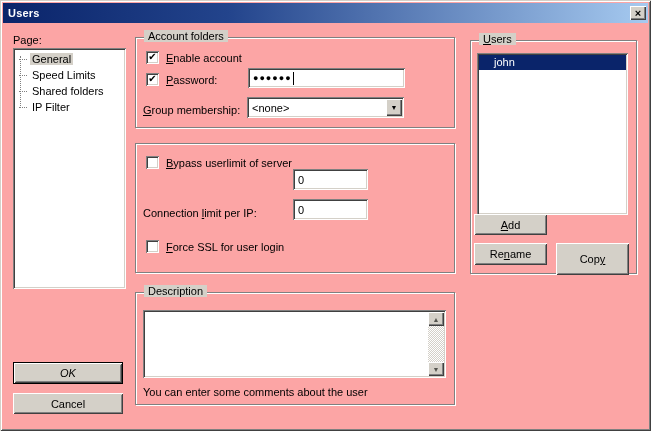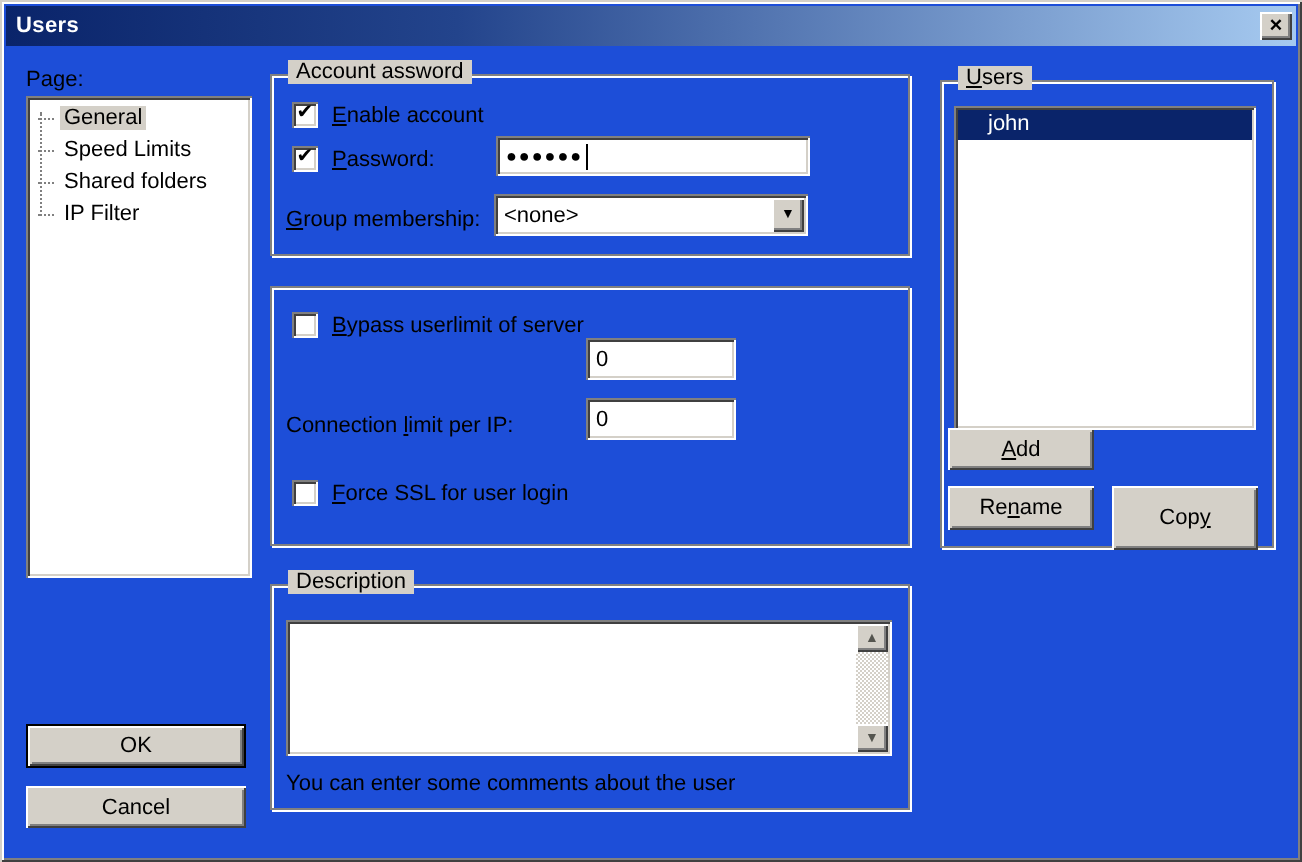--- a/index.html
+++ b/index.html
@@ -1,36 +1,36 @@
 <!DOCTYPE html>
 <html><head>
 <meta charset="utf-8">
 <style>
   html,body{margin:0;padding:0;background:#808080;}
   *{box-sizing:border-box;font-family:"Liberation Sans","DejaVu Sans",sans-serif;}
   #dialog{
-    position:relative;width:651px;height:431px;background:#1d4ed8;overflow:hidden;
+    position:relative;width:651px;height:431px;background:#fca5a5;overflow:hidden;
     box-shadow: inset 1px 1px 0 #d4d0c8, inset -1px -1px 0 #404040,
                 inset 2px 2px 0 #ffffff, inset -2px -2px 0 #808080;
     font-size:11px;color:#000;
   }
   
   #titlebar{position:absolute;left:3px;top:3px;right:3px;height:20px;
     background:linear-gradient(to right,#0A246A,#23448C 35%,#A6CAF0);
     display:flex;align-items:center;}
   #title-text{color:#fff;font-weight:bold;font-size:11px;padding-left:5px;letter-spacing:.2px;}
   #close-btn{position:absolute;top:3px;right:2px;width:16px;height:14px;background:#D4D0C8;
     box-shadow: inset 1px 1px 0 #fff, inset -1px -1px 0 #404040, inset -2px -2px 0 #808080;
     display:flex;align-items:center;justify-content:center;font-weight:bold;font-size:11px;line-height:10px;cursor:default;}
   
   .button{position:absolute;background:#D4D0C8;
     box-shadow: inset 1px 1px 0 #fff, inset -1px -1px 0 #404040, inset 2px 2px 0 #d4d0c8, inset -2px -2px 0 #808080;
     display:flex;align-items:center;justify-content:center;font-size:11px;cursor:default;}
   .btn-default-wrap{position:absolute;border:1px solid #000;}
-  .btn-default-wrap .button{position:relative;width:100%;height:100%;}
+  .btn-default-wrap .button{position:relative;width:100%;height:100%;font-style:italic;}
   .sunken{background:#fff;
     box-shadow: inset 1px 1px 0 #808080, inset -1px -1px 0 #fff, inset 2px 2px 0 #404040, inset -2px -2px 0 #d4d0c8;}
   .edit{position:absolute;display:flex;align-items:center;padding-left:5px;font-size:11px;}
   .checkbox{position:absolute;width:13px;height:13px;background:#fff;
     box-shadow: inset 1px 1px 0 #808080, inset -1px -1px 0 #fff, inset 2px 2px 0 #404040, inset -2px -2px 0 #d4d0c8;
     font-size:10px;line-height:12px;text-align:center;font-weight:bold;color:#000;}
   .lbl{position:absolute;white-space:nowrap;}
   .group{position:absolute;border:1px solid #808080;box-shadow: inset 1px 1px 0 #fff, 1px 1px 0 #fff;}
   .group-title{position:absolute;top:-8px;left:8px;background:#D4D0C8;padding:0 4px;white-space:nowrap;}
   
@@ -91,21 +91,21 @@
       <span class="twig"></span>
       <span class="tree-label">Shared folders</span>
     </div>
     <div class="tree-row">
       <span class="twig"></span>
       <span class="tree-label">IP Filter</span>
     </div>
   </div>
 
   <div class="group" style="left:135px;top:37px;width:320px;height:91px;">
-    <span class="group-title">Account assword</span>
+    <span class="group-title">Account folders</span>
   </div>
   <div class="checkbox" style="left:146px;top:51px;">
     <span>✔</span>
   </div>
   <div class="lbl" style="left:166px;top:52px;"><u>E</u>nable account</div>
   <div class="checkbox" style="left:146px;top:73px;">
     <span>✔</span>
   </div>
   <div class="lbl" style="left:166px;top:74px;"><u>P</u>assword:</div>
   <div id="password-field" class="edit sunken" style="left:248px;top:68px;width:157px;height:20px;">

